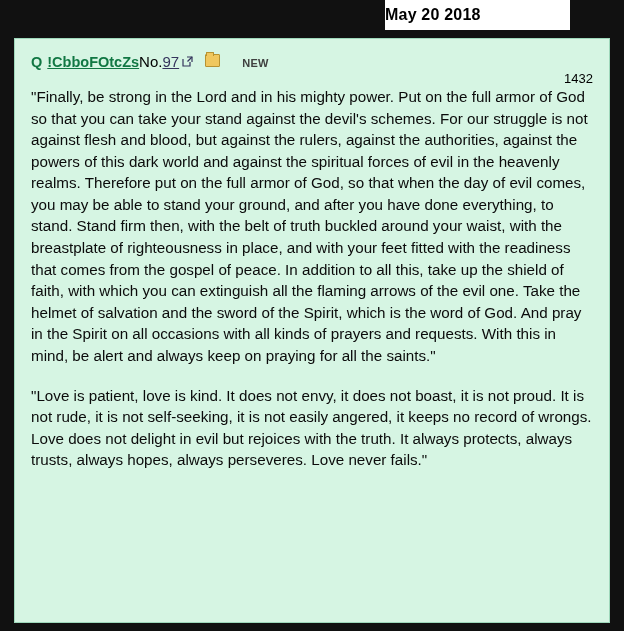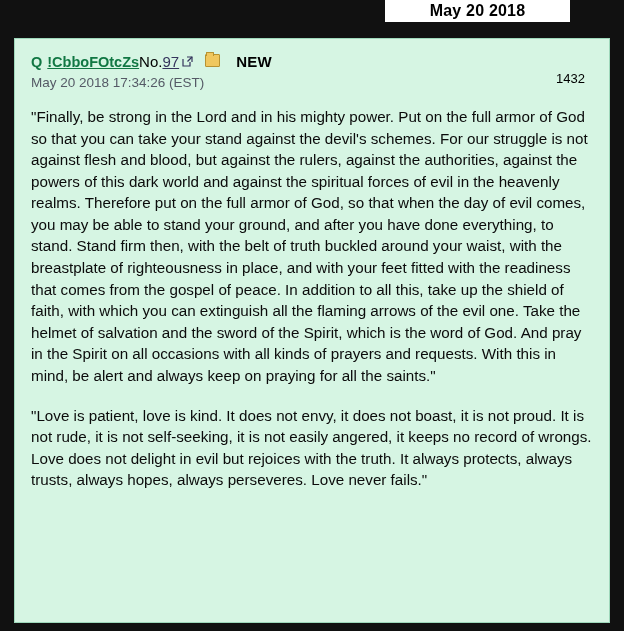--- a/index.html
+++ b/index.html
@@ -13,28 +13,28 @@
   body {
     font-family: "Liberation Sans", sans-serif;
     position: relative;
   }
 
   .date-banner {
     position: absolute;
     top: 0;
     left: 385px;
     width: 185px;
-    height: 22px;
+    height: 30px;
     background: #ffffff;
     color: #000000;
     font-size: 16px;
     font-weight: bold;
     display: flex;
     align-items: center;
-    justify-content: center;
+    justify-content: flex-start;
     letter-spacing: 0.2px;
   }
 
   .post-card {
     position: absolute;
     top: 38px;
     left: 14px;
     width: 596px;
     height: 585px;
     background: #d6f5e3;
@@ -94,29 +94,29 @@
     top: -3px;
     left: 0;
     width: 6px;
     height: 3px;
     background: #f0c75e;
     border: 1px solid #b79231;
     border-bottom: none;
     border-radius: 1px 1px 0 0;
   }
   .new-badge {
-    color: #000000;
+    color: #404040;
     font-weight: bold;
-    font-size: 15px;
-    margin-left: 16px;
+    font-size: 11px;
+    margin-left: 22px;
     letter-spacing: 0.3px;
   }
   .post-count {
     position: absolute;
-    right: 8px;
+    right: 0;
     top: 18px;
     color: #000000;
     font-size: 13px;
     margin-left: 40px;
   }
 
   .timestamp {
     color: #555a66;
     font-size: 13.5px;
     margin-top: 5px;
@@ -157,21 +157,20 @@
         <path d="M1 3 L1 10 L8 10 L8 6" fill="none" stroke="#34345c" stroke-width="1.2"></path>
         <path d="M5 1 L10 1 L10 6" fill="none" stroke="#34345c" stroke-width="1.2"></path>
         <path d="M10 1 L5.5 5.5" fill="none" stroke="#34345c" stroke-width="1.2"></path>
       </svg>
     </span>
     <span class="file-icon"></span>
     <span class="new-badge">NEW</span>
     <span class="post-count">1432</span>
   </div>
 
-  <div class="timestamp">May 20 2018 17:34:26 (EST)</div>
 
   <div class="post-body">
     <p class="para">"Finally, be strong in the Lord and in his mighty power. Put on the full armor of God so that you can take your stand against the devil's schemes. For our struggle is not against flesh and blood, but against the rulers, against the authorities, against the powers of this dark world and against the spiritual forces of evil in the heavenly realms. Therefore put on the full armor of God, so that when the day of evil comes, you may be able to stand your ground, and after you have done everything, to stand. Stand firm then, with the belt of truth buckled around your waist, with the breastplate of righteousness in place, and with your feet fitted with the readiness that comes from the gospel of peace. In addition to all this, take up the shield of faith, with which you can extinguish all the flaming arrows of the evil one. Take the helmet of salvation and the sword of the Spirit, which is the word of God. And pray in the Spirit on all occasions with all kinds of prayers and requests. With this in mind, be alert and always keep on praying for all the saints."</p>
     <div class="gap"></div>
     <p class="para">"Love is patient, love is kind. It does not envy, it does not boast, it is not proud. It is not rude, it is not self-seeking, it is not easily angered, it keeps no record of wrongs. Love does not delight in evil but rejoices with the truth. It always protects, always trusts, always hopes, always perseveres. Love never fails."</p>
   </div>
 
 </div>
 
 </body></html>

